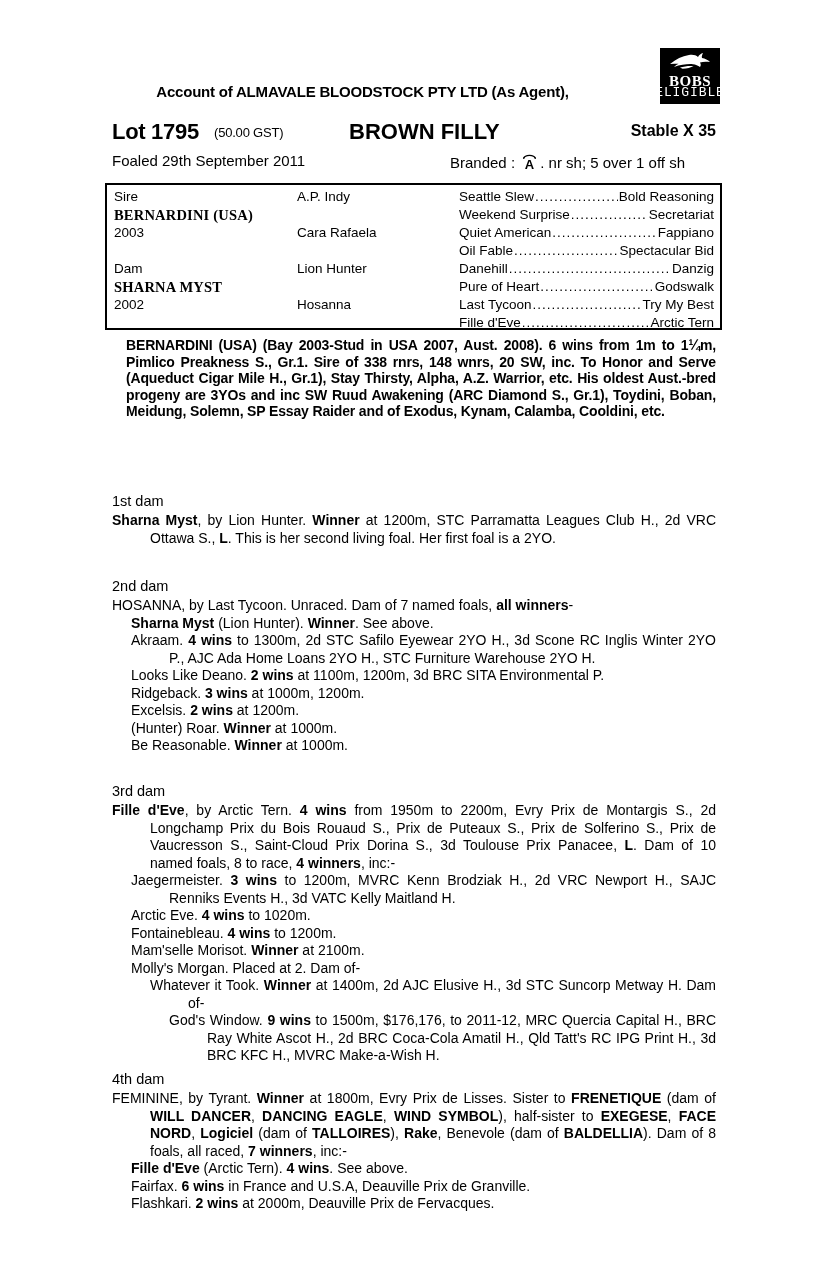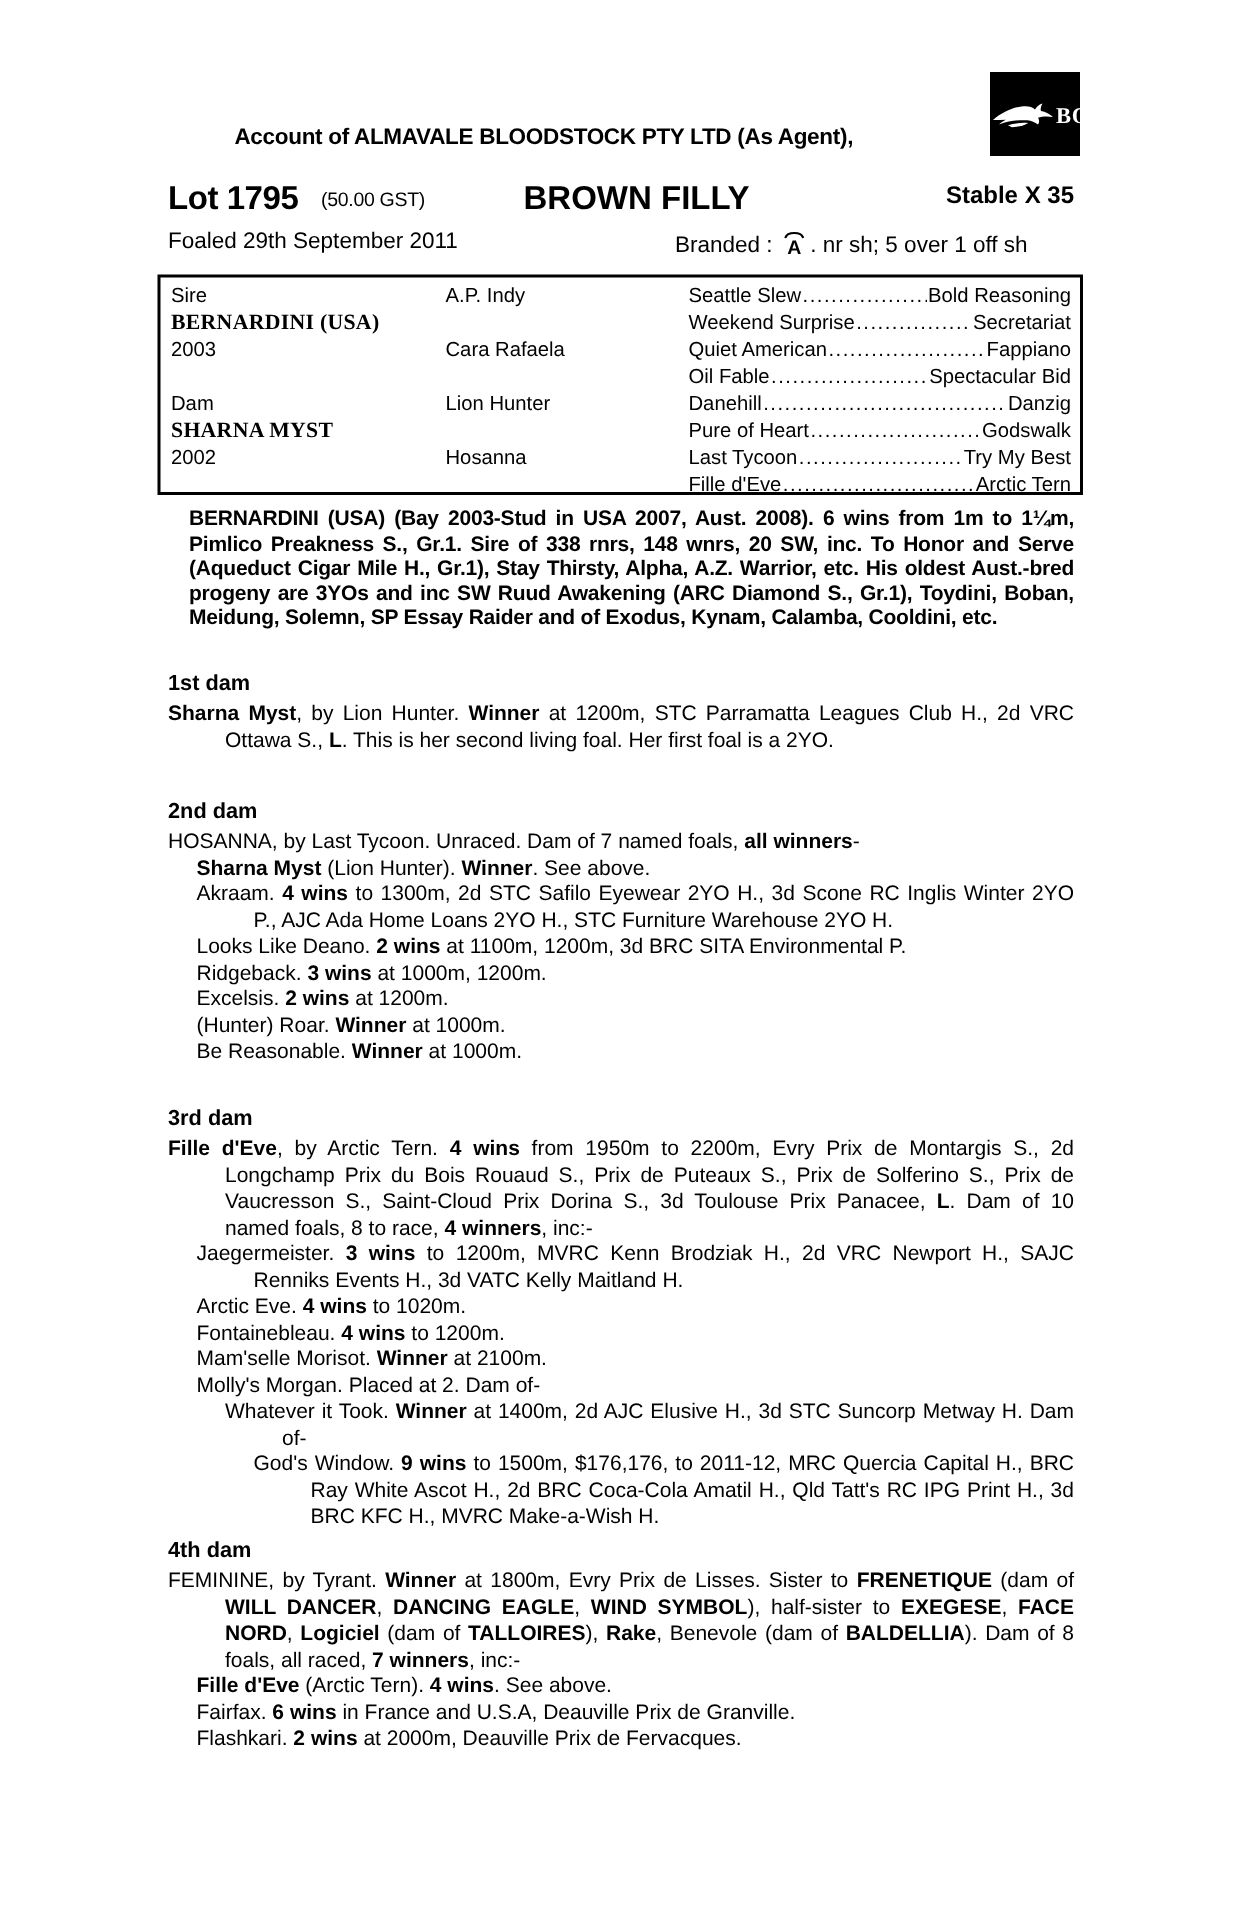--- a/index.html
+++ b/index.html
@@ -24,20 +24,21 @@
 
   
   .bobs-logo {
     position: absolute;
     left: 660px;
     top: 48px;
     width: 60px;
     height: 56px;
     background: #000000;
     display: flex;
+    flex-direction: column;
     align-items: center;
     justify-content: flex-start;
     padding-top: 3px;
     box-sizing: border-box;
   }
   .bobs-logo svg { display: block; }
   .bobs-word {
     color: #ffffff;
     font-family: "Liberation Serif", serif;
     font-size: 15px;
@@ -200,23 +201,24 @@
     font-weight: bold;
     line-height: 16.5px;
     text-align: justify;
     letter-spacing: -0.15px;
   }
 
   
   .section { position: absolute; width: 604px; left: 112px; }
   .sec-head {
     font-size: 14.5px;
-    font-weight: bold;
+    font-weight: normal;
     line-height: 19px;
     margin-bottom: 1px;
+    margin-top: 45px;
   }
   .entry {
     font-size: 14px;
     line-height: 17.5px;
     text-align: justify;
     text-justify: inter-word;
   }
   .entry.h0 { padding-left: 0; text-indent: 0; }
   
   .hang1 { padding-left: 38px; text-indent: -38px; }

